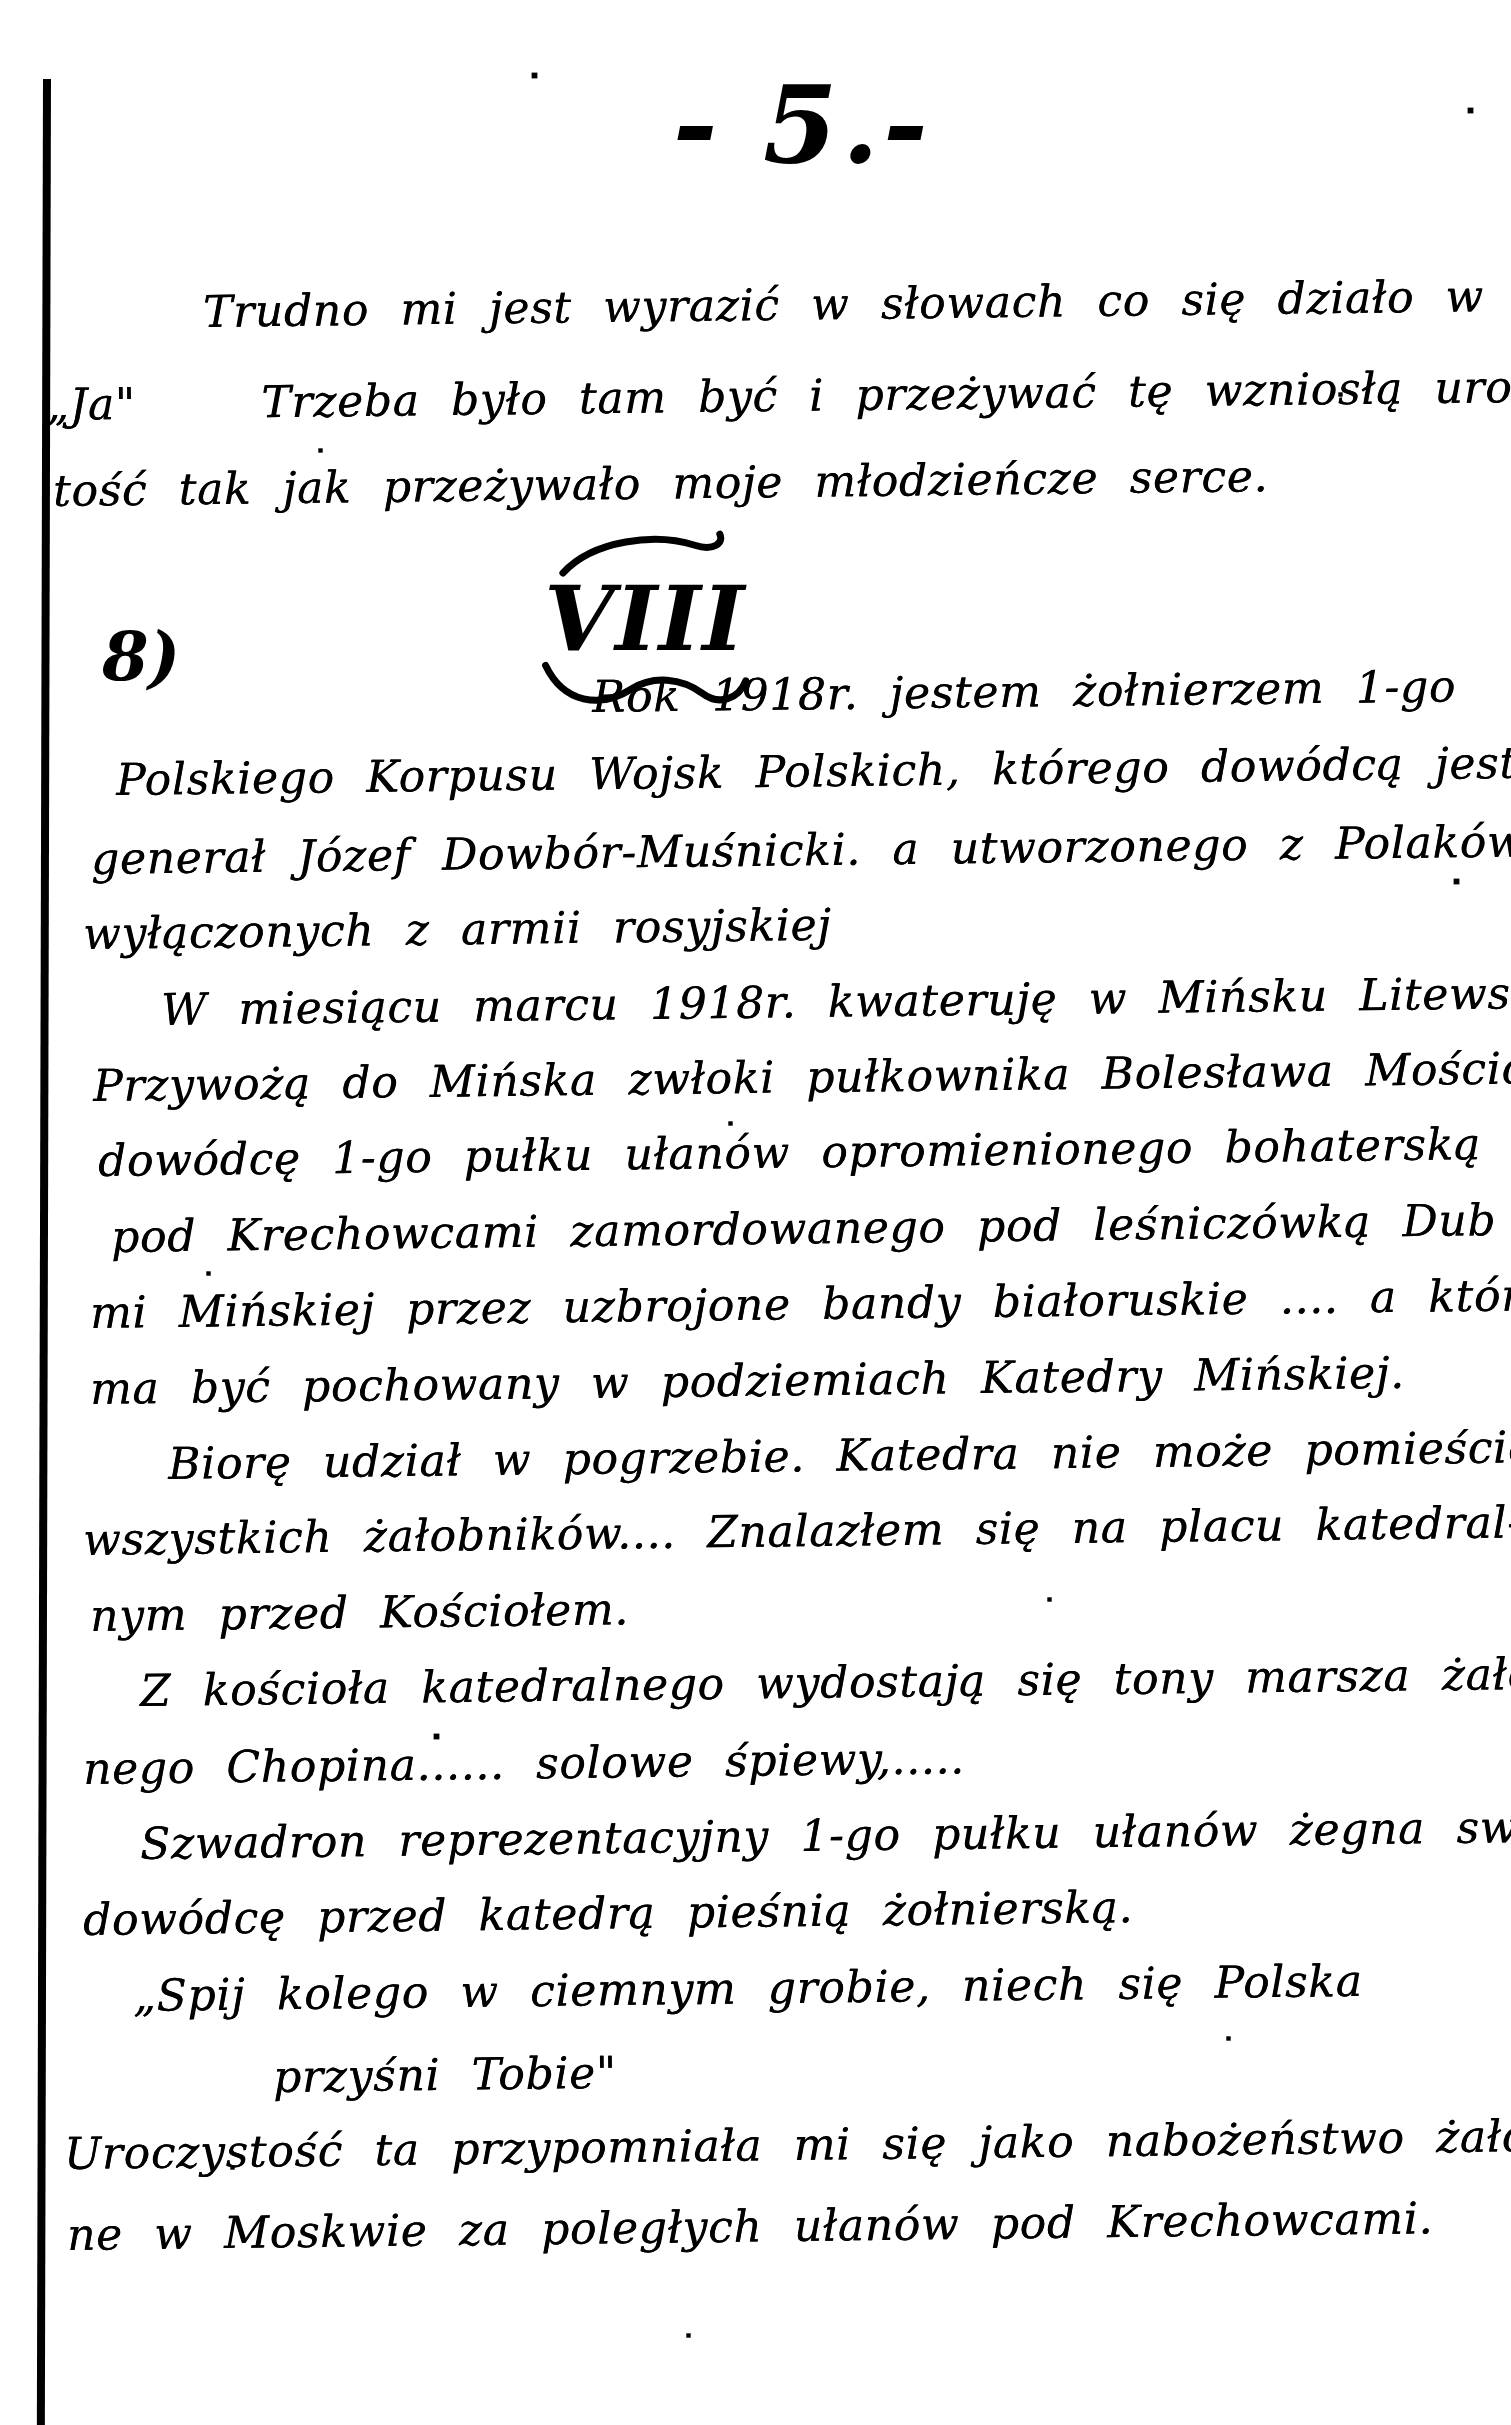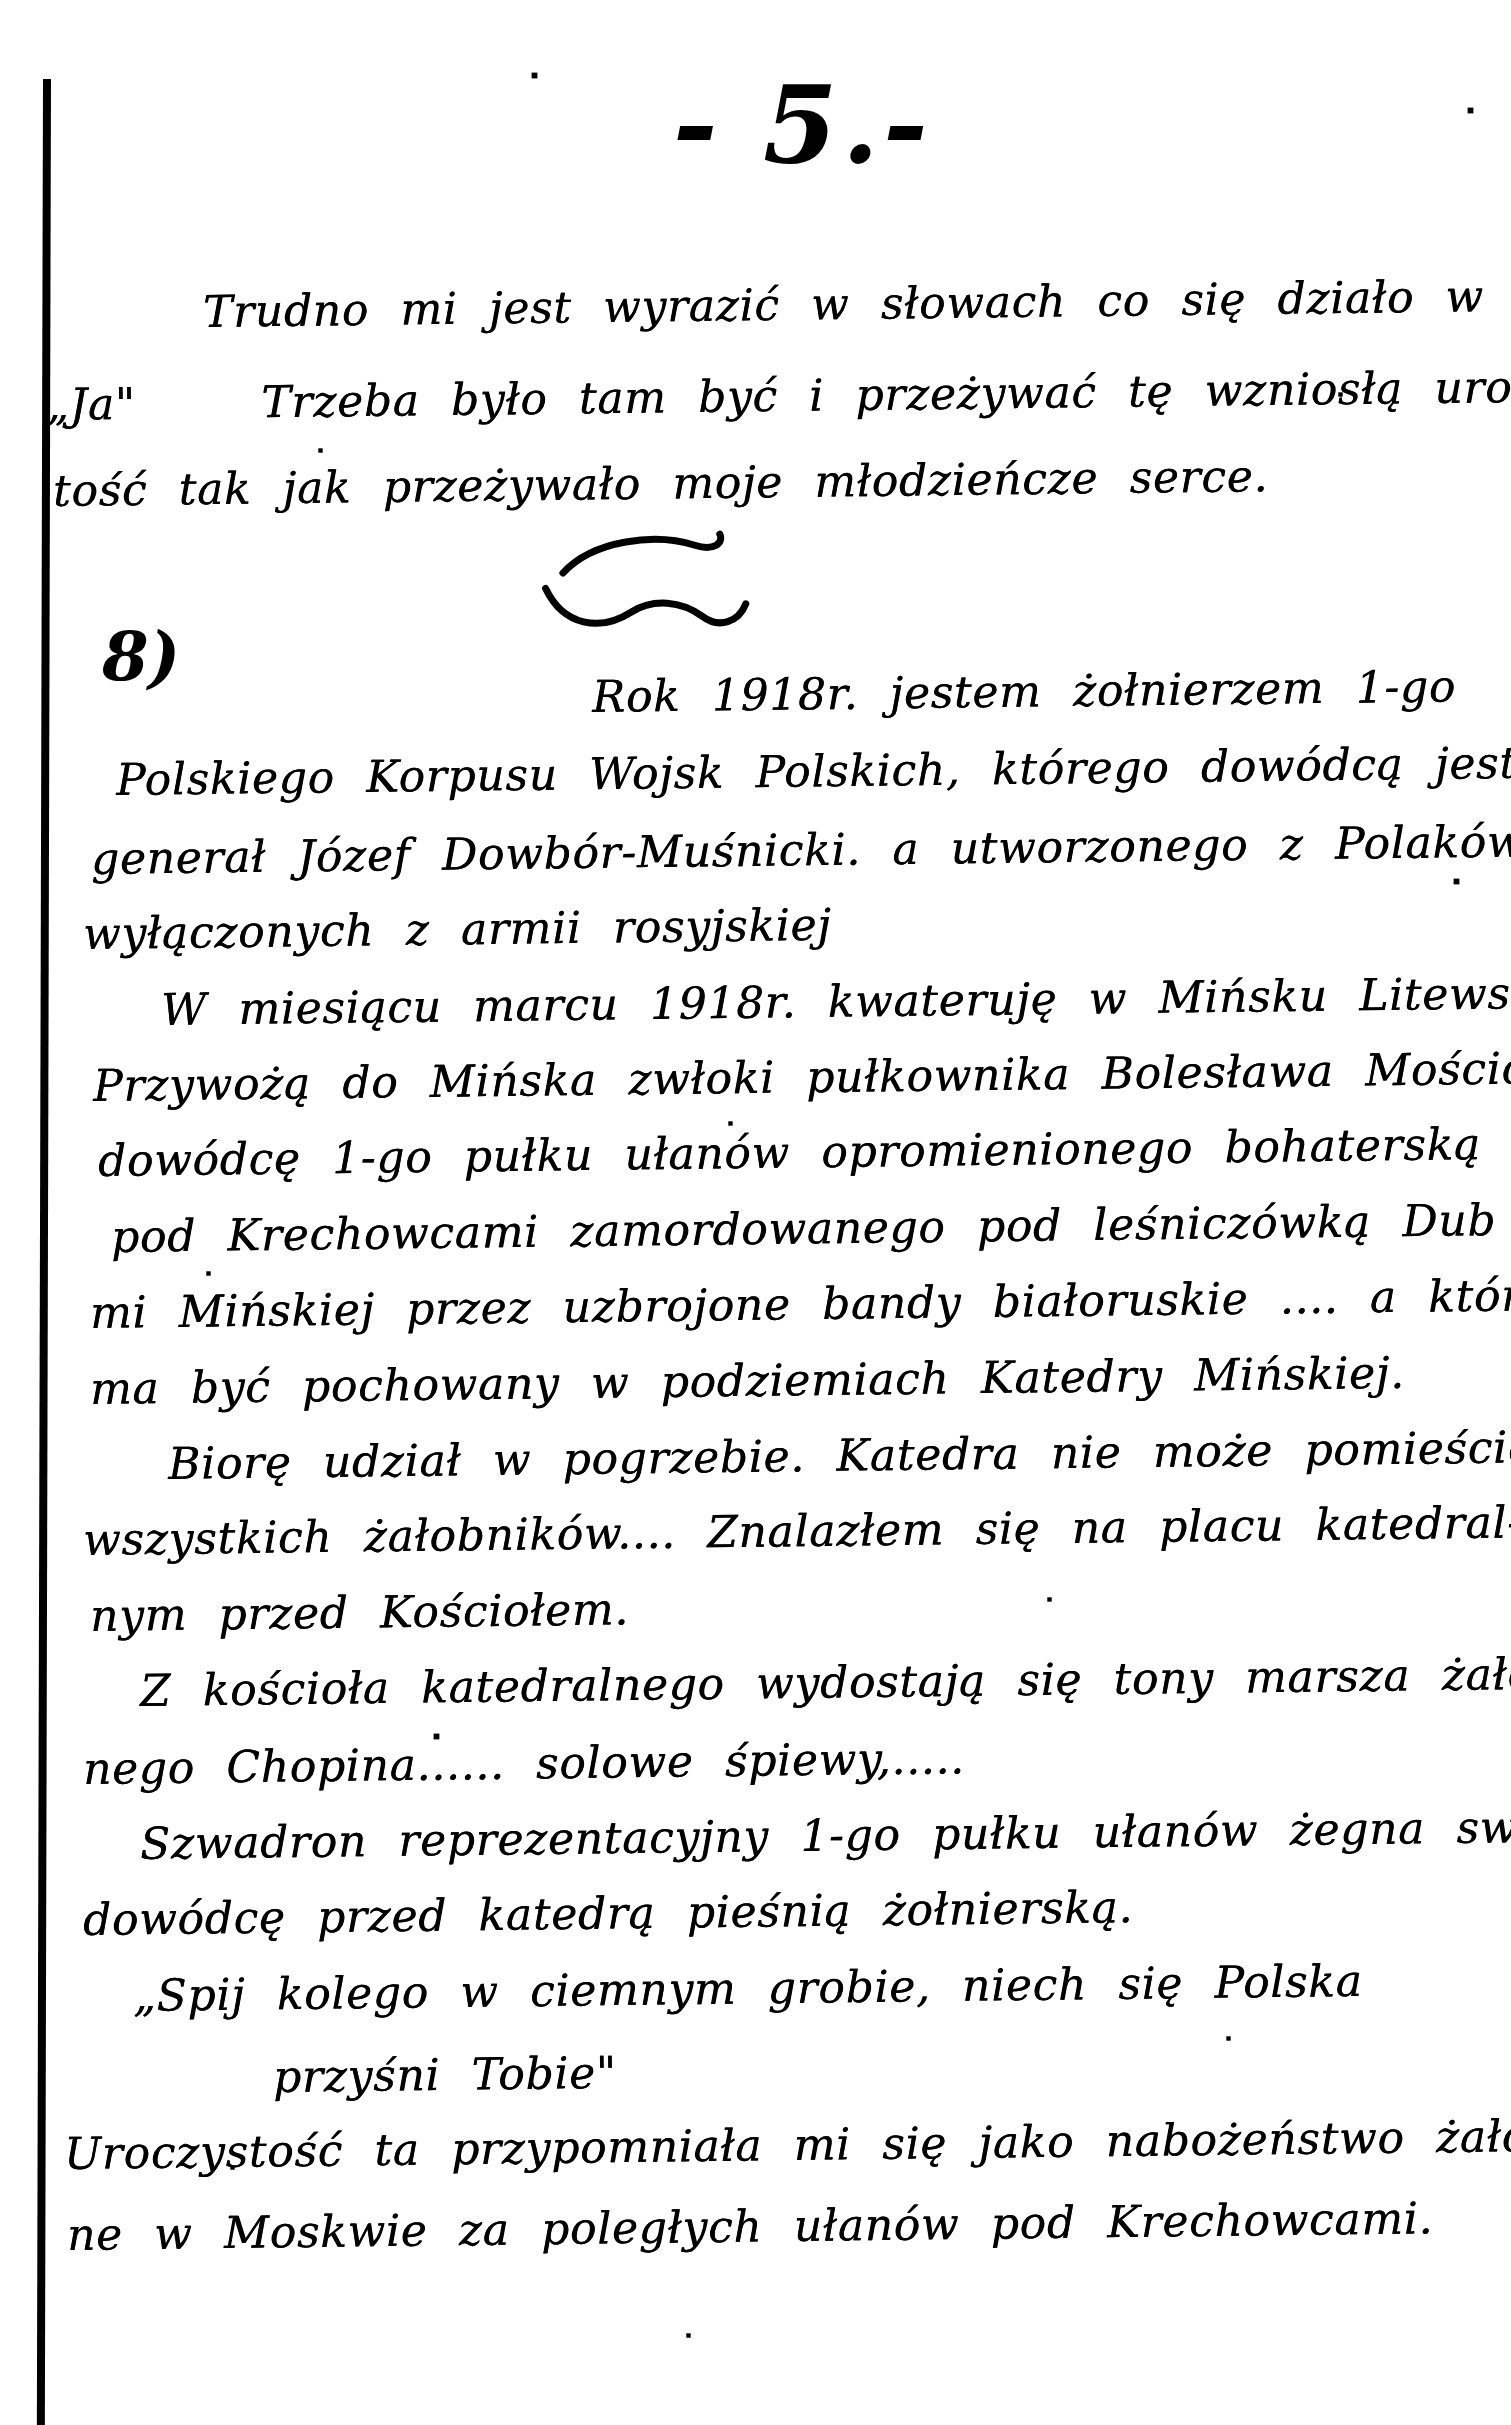--- a/index.html
+++ b/index.html
@@ -127,20 +127,21 @@
 
   <div class="margin-rule"></div>
   <div class="specks"></div>
 
   <div class="page-number">- 5.-</div>
 
   <div class="viii-block">
     <svg class="flourish" width="175" height="50" viewBox="0 0 250 72">
       <path d="M6,62 C50,14 140,4 196,22 C224,31 238,18 232,6" fill="none" stroke="#000" stroke-width="10" stroke-linecap="round"></path>
     </svg>
+    <div class="viii-text">VIII</div>
     <svg class="flourish" width="210" height="56" viewBox="0 0 300 80">
       <path d="M8,12 C34,66 86,74 130,46 C162,26 202,30 232,52 C256,70 284,60 294,34" fill="none" stroke="#000" stroke-width="10" stroke-linecap="round"></path>
     </svg>
   </div>
 
   <div class="margin-mark">8)</div>
 
   <div class="line l0">Trudno mi jest wyrazić w słowach co się działo w moim</div>
   <div class="line l1">„Ja"    Trzeba było tam być i przeżywać tę wzniosłą uroczys-</div>
   <div class="line l2">tość tak jak przeżywało moje młodzieńcze serce.</div>

